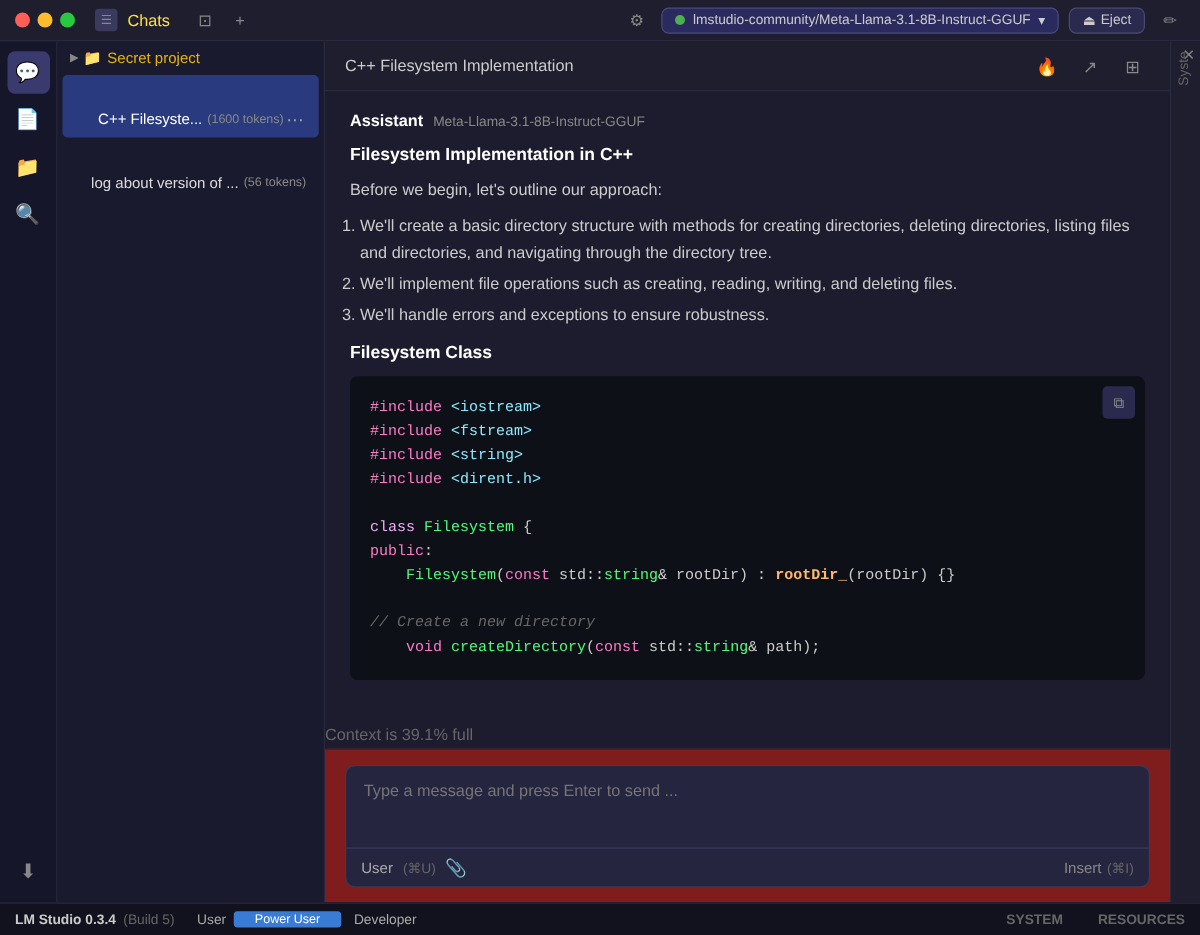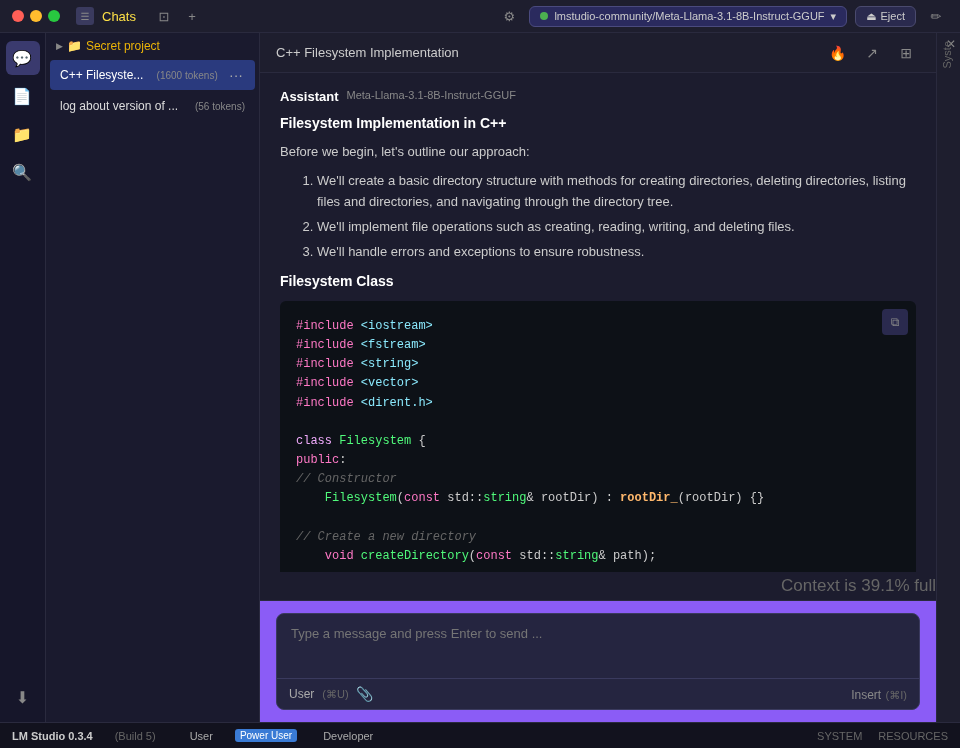--- a/index.html
+++ b/index.html
@@ -198,21 +198,22 @@
     }
     .chat-item.active .chat-item-title { color: #fff; }
     .token-badge {
       font-size: 10px;
       color: #888;
       margin-left: 4px;
     }
     .chat-item-row {
       display: flex;
       align-items: center;
-      justify-content: space-between;
+      justify-content: flex-end;
+      margin-top: 20px;
     }
     .chat-item-dots {
       font-size: 14px;
       color: #aaa;
       padding: 0 2px;
     }
 
     
     #content {
       flex: 1;
@@ -260,21 +261,21 @@
     #chat-messages {
       flex: 1;
       overflow-y: auto;
       padding: 16px 20px;
     }
     .message-block {
       margin-bottom: 16px;
     }
     .message-label {
       display: flex;
-      align-items: flex-start;
+      align-items: flex-end;
       gap: 8px;
       margin-bottom: 8px;
     }
     .message-role {
       font-weight: 700;
       font-size: 13px;
       color: #fff;
     }
     .message-model {
       font-size: 11px;
@@ -286,21 +287,21 @@
       line-height: 1.6;
     }
     .message-content h3 {
       color: #fff;
       font-size: 14px;
       font-weight: 700;
       margin-bottom: 8px;
     }
     .message-content p { margin-bottom: 8px; }
     .message-content ol {
-      margin-left: 37px;
+      margin-left: 8px;
       margin-bottom: 8px;
     }
     .message-content li {
       margin-bottom: 4px;
     }
     .code-block {
       background: #0d1117;
       border-radius: 6px;
       padding: 16px;
       margin-top: 8px;
@@ -331,21 +332,21 @@
     .kw-void { color: #ff79c6; }
     .kw-const { color: #ff79c6; }
     .str-lib { color: #8be9fd; }
     .kw-comment { color: #666; font-style: italic; }
     .kw-type { color: #50fa7b; }
     .kw-bold { color: #ffb86c; font-weight: bold; }
 
     
     #input-area {
       padding: 12px 16px;
-      background: #8b5cf6;
+      background: #7f1d1d;
       border-top: 1px solid #2a2a3e;
       flex-shrink: 0;
     }
     .input-box {
       background: #252540;
       border: 1px solid #3a3a5e;
       border-radius: 8px;
       overflow: hidden;
     }
     .input-textarea {
@@ -398,54 +399,55 @@
       display: flex;
       align-items: center;
       padding: 0 12px;
       font-size: 11px;
       color: #888;
       flex-shrink: 0;
     }
     .statusbar-left {
       display: flex;
       align-items: center;
-      gap: 22px;
+      gap: 6px;
     }
     .statusbar-app {
       color: #ccc;
       font-weight: 600;
     }
     .statusbar-build {
       color: #666;
     }
     .statusbar-role {
       margin-left: 12px;
       color: #aaa;
     }
     .statusbar-badge {
       background: #3a7bd5;
       color: #fff;
       font-size: 10px;
-      padding: 1px 5px;
+      padding: 1px 17px;
       border-radius: 3px;
     }
     .statusbar-dev {
       color: #aaa;
       margin-left: 4px;
     }
     .statusbar-right {
       margin-left: auto;
       display: flex;
-      gap: 16px;
+      gap: 28px;
       color: #666;
       font-size: 11px;
+      font-weight: bold;
     }
     .context-bar {
-      text-align: right;
-      font-size: 17px;
+      text-align: left;
+      font-size: 13px;
       color: #666;
       padding: 4px 0;
     }
 
     
     #chat-messages::-webkit-scrollbar { width: 4px; }
     #chat-messages::-webkit-scrollbar-track { background: transparent; }
     #chat-messages::-webkit-scrollbar-thumb { background: #3a3a5e; border-radius: 2px; }
 
     
@@ -568,26 +570,24 @@
             <li>We'll create a basic directory structure with methods for creating directories, deleting directories, listing files and directories, and navigating through the directory tree.</li>
             <li>We'll implement file operations such as creating, reading, writing, and deleting files.</li>
             <li>We'll handle errors and exceptions to ensure robustness.</li>
           </ol>
           <h3>Filesystem Class</h3>
           <div class="code-block">
             <button class="copy-btn">⧉</button>
             <div><span class="kw-include">#include</span> <span class="str-lib">&lt;iostream&gt;</span></div>
             <div><span class="kw-include">#include</span> <span class="str-lib">&lt;fstream&gt;</span></div>
             <div><span class="kw-include">#include</span> <span class="str-lib">&lt;string&gt;</span></div>
-            <div><span class="kw-include">#include</span> <span class="str-lib">&lt;vector&gt;</span></div>
             <div><span class="kw-include">#include</span> <span class="str-lib">&lt;dirent.h&gt;</span></div>
             <div>&nbsp;</div>
             <div><span class="kw-class">class</span> <span class="kw-type">Filesystem</span> {</div>
             <div><span class="kw-public">public</span>:</div>
-            <div><span class="kw-comment">    // Constructor</span></div>
             <div>
               &nbsp;&nbsp;&nbsp;&nbsp;<span class="kw-type">Filesystem</span>(<span class="kw-const">const</span> std::<span class="kw-type">string</span>&amp; rootDir) : <span class="kw-bold">rootDir_</span>(rootDir) {}
             </div>
             <div>&nbsp;</div>
             <div><span class="kw-comment">    // Create a new directory</span></div>
             <div>
               &nbsp;&nbsp;&nbsp;&nbsp;<span class="kw-void">void</span> <span class="kw-type">createDirectory</span>(<span class="kw-const">const</span> std::<span class="kw-type">string</span>&amp; path);
             </div>
           </div>
         </div>

